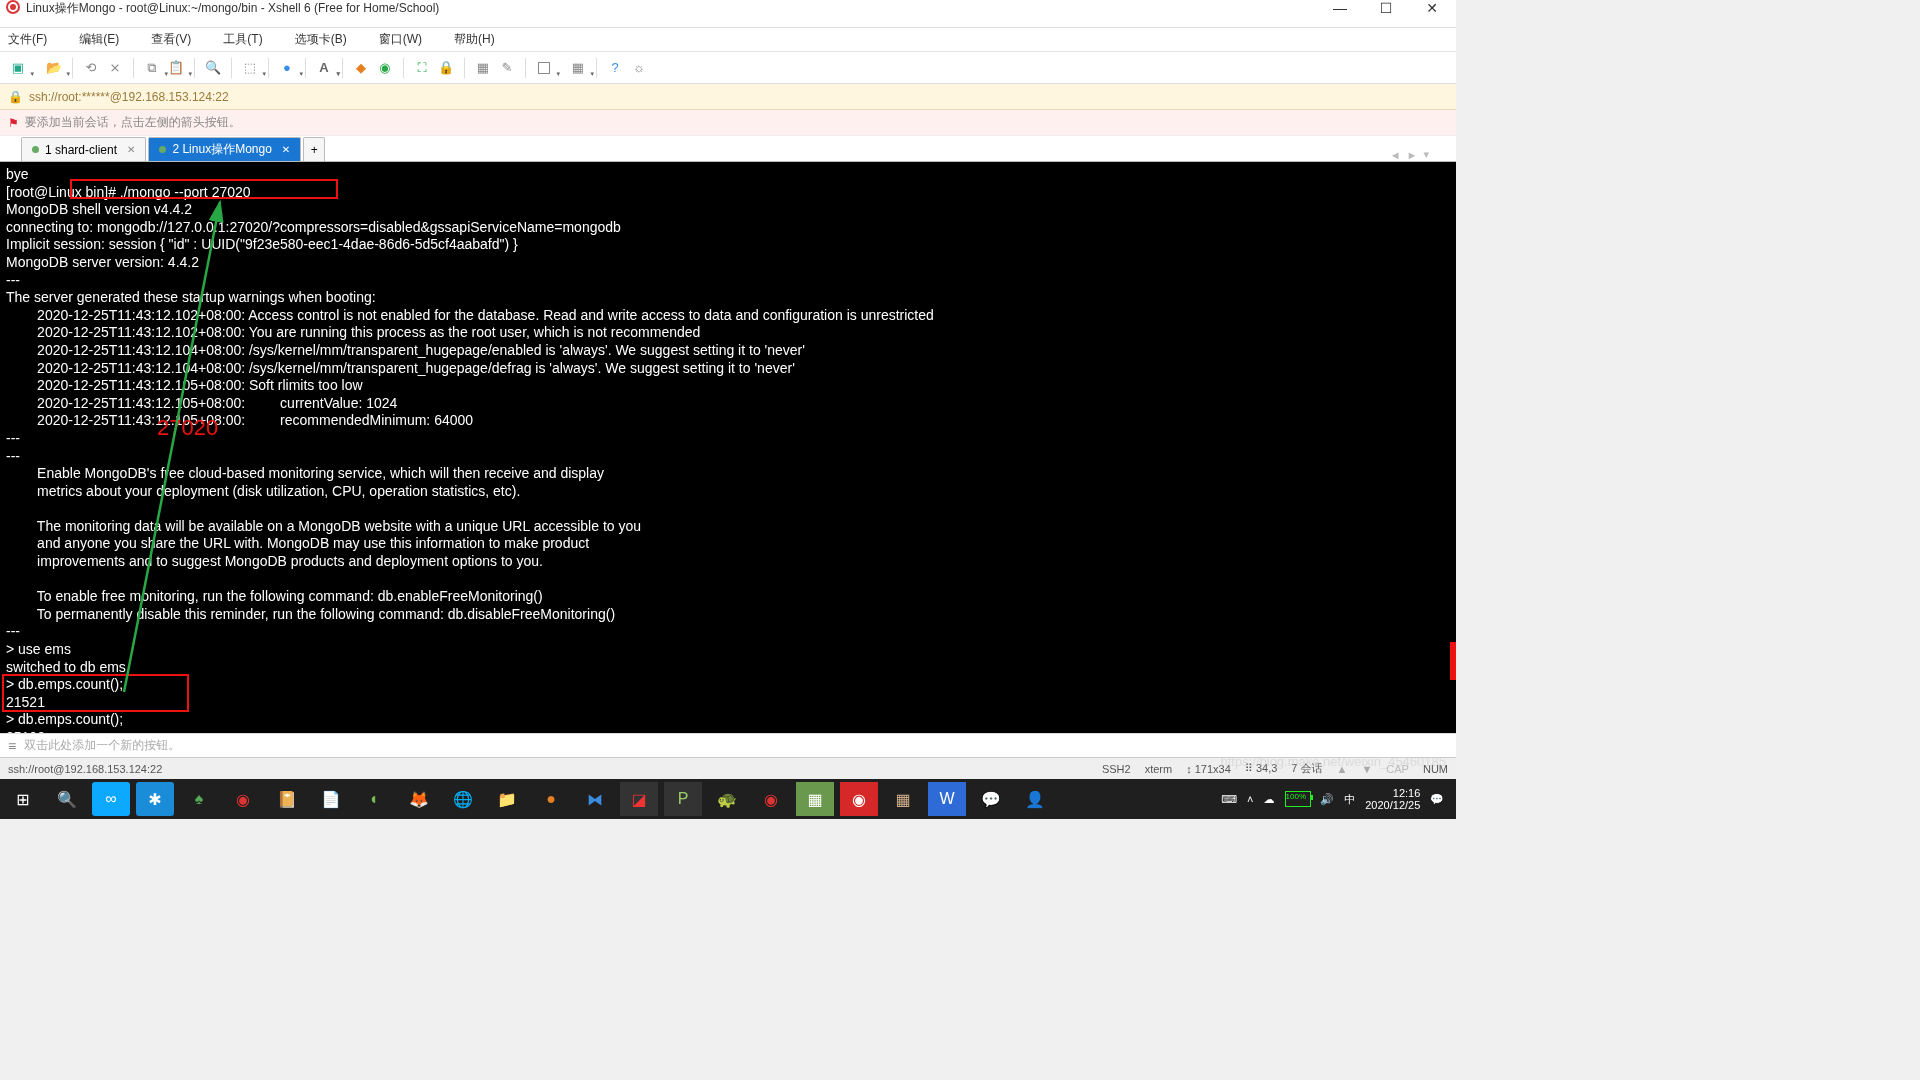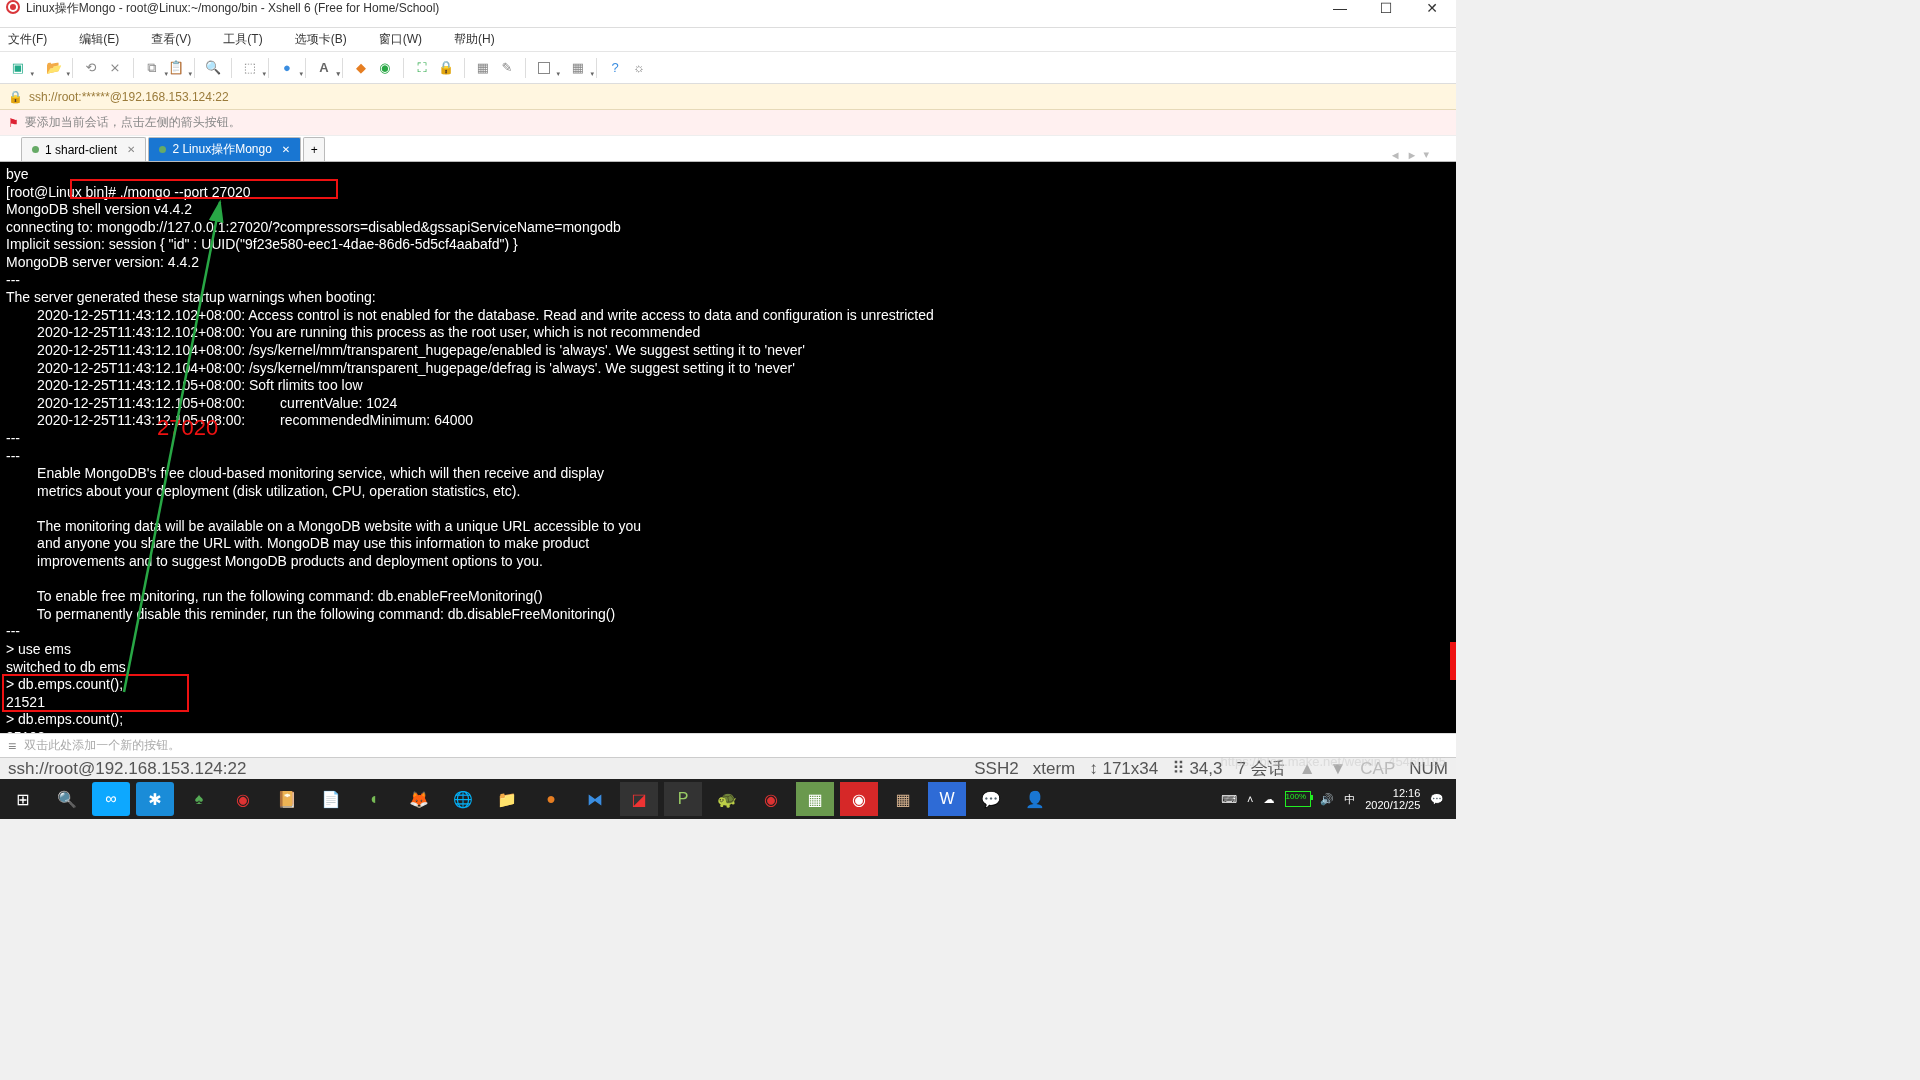--- a/index.html
+++ b/index.html
@@ -29,21 +29,21 @@
 .tab.add{width:22px;justify-content:center;}
 .tabspacer{flex:1;}
 .tabnav{display:flex;align-items:center;gap:6px;color:#bbb;font-size:11px;padding-right:6px;}
 .terminal { flex:1; background:#000; color:#fff; font-family:Consolas,"Courier New",monospace; font-size:14px; line-height:16.6px; padding:4px 6px; white-space:pre; overflow:hidden; position:relative;}
 .hl-red1{position:absolute;border:2px solid #e11;left:70px;top:17px;width:268px;height:20px;pointer-events:none;}
 .hl-red2{position:absolute;border:2px solid #e11;left:2px;top:512px;width:187px;height:38px;pointer-events:none;}
 .anno-text{position:absolute;left:157px;top:258px;color:#e11;font-size:22px;font-family:Arial;pointer-events:none;}
 svg.arrow{position:absolute;left:0;top:0;pointer-events:none;}
 .btm-hint{height:24px;background:#fff;display:flex;align-items:center;padding:0 8px;font-size:12px;color:#aaa;border-top:1px solid #ddd;gap:8px;}
 .btm-hint .ham{color:#888;font-size:14px;}
-.statusbar{height:22px;background:#efefef;display:flex;align-items:center;padding:0 8px;font-size:17px;color:#555;border-top:1px solid #ccc;gap:14px;}
+.statusbar{height:22px;background:#efefef;display:flex;align-items:center;padding:0 8px;font-size:11px;color:#555;border-top:1px solid #ccc;gap:14px;}
 .statusbar .spacer{flex:1;}
 .taskbar{height:40px;background:#1f1f1f;display:flex;align-items:center;padding:0 4px;gap:6px;}
 .tb-item{width:38px;height:34px;display:flex;align-items:center;justify-content:center;color:#fff;font-size:16px;}
 .tb-item.sq-ic{border-radius:3px;}
 .tb-right{margin-left:auto;display:flex;align-items:center;gap:10px;padding-right:8px;color:#fff;font-size:11px;}
 .tb-clock{text-align:right;line-height:12px;}
 .battery{display:inline-block;width:26px;height:16px;border:1px solid #2e2;color:#2e2;font-size:8px;text-align:left;line-height:10px;position:relative;}
 .battery::after{content:"";position:absolute;right:-3px;top:3px;width:2px;height:5px;background:#2e2;}
 .watermark{position:absolute;right:10px;bottom:50px;color:rgba(200,200,200,.5);font-size:13px;font-family:Arial;z-index:50;pointer-events:none;}
 .vred{position:absolute;right:0;width:6px;height:38px;background:#e11;top:480px;}

